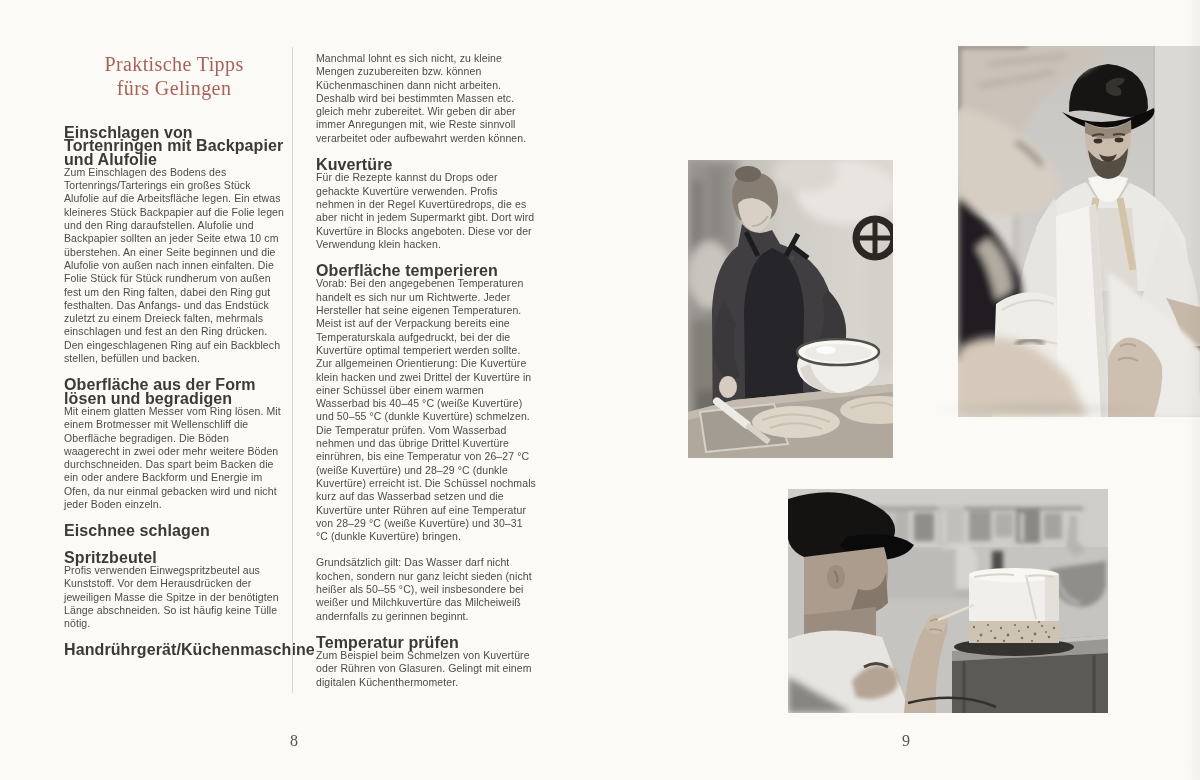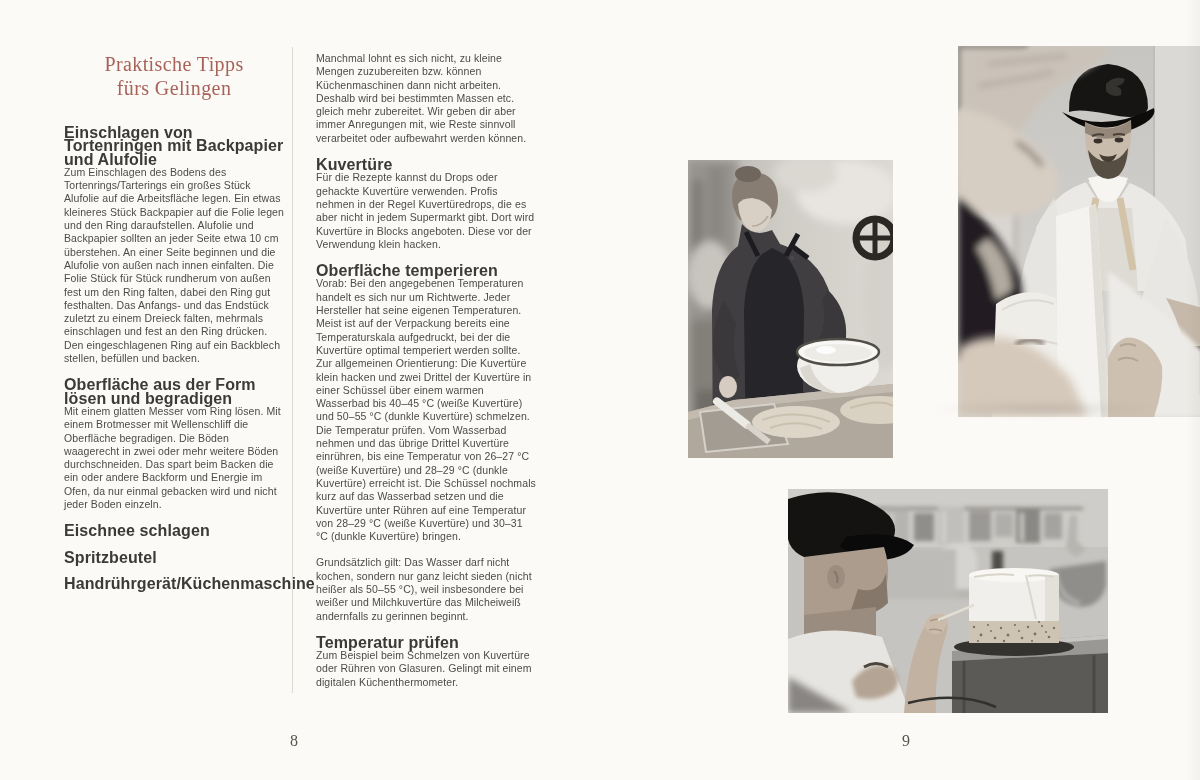--- a/index.html
+++ b/index.html
@@ -47,20 +47,21 @@
     </section>
     <section class="block">
       <h3>Oberfläche aus der Form lösen und begradigen</h3>
       <p>Mit einem glatten Messer vom Ring lösen. Mit einem Brotmesser mit Wellenschliff die Oberfläche begradigen. Die Böden waagerecht in zwei oder mehr weitere Böden durchschneiden. Das spart beim Backen die ein oder andere Backform und Energie im Ofen, da nur einmal gebacken wird und nicht jeder Boden einzeln.</p>
     </section>
     <section class="block">
       <h3>Eischnee schlagen</h3>
     </section>
     <section class="block">
       <h3>Spritzbeutel</h3>
+      <p>Profis verwenden Einwegspritzbeutel aus Kunststoff. Vor dem Herausdrücken der jeweiligen Masse die Spitze in der benötigten Länge abschneiden. So ist häufig keine Tülle nötig.</p>
     </section>
     <section class="block">
       <h3>Handrührgerät/Küchenmaschine</h3>
     </section>
   </div>
 
   <div class="divider"></div>
 
   <div class="col col2">
     <section class="block">

